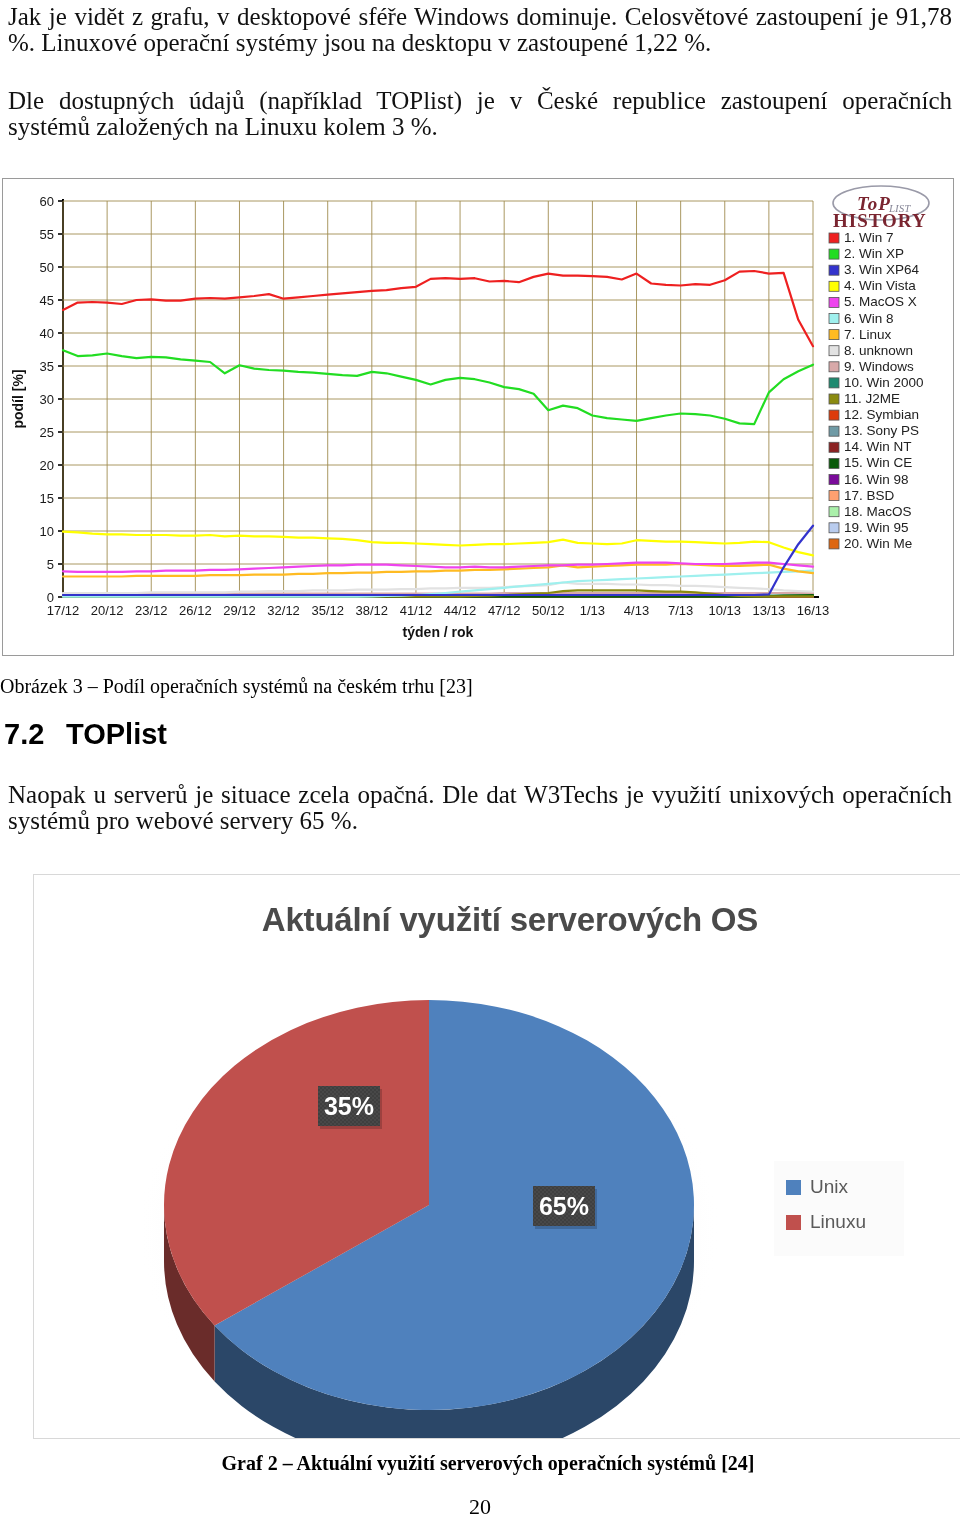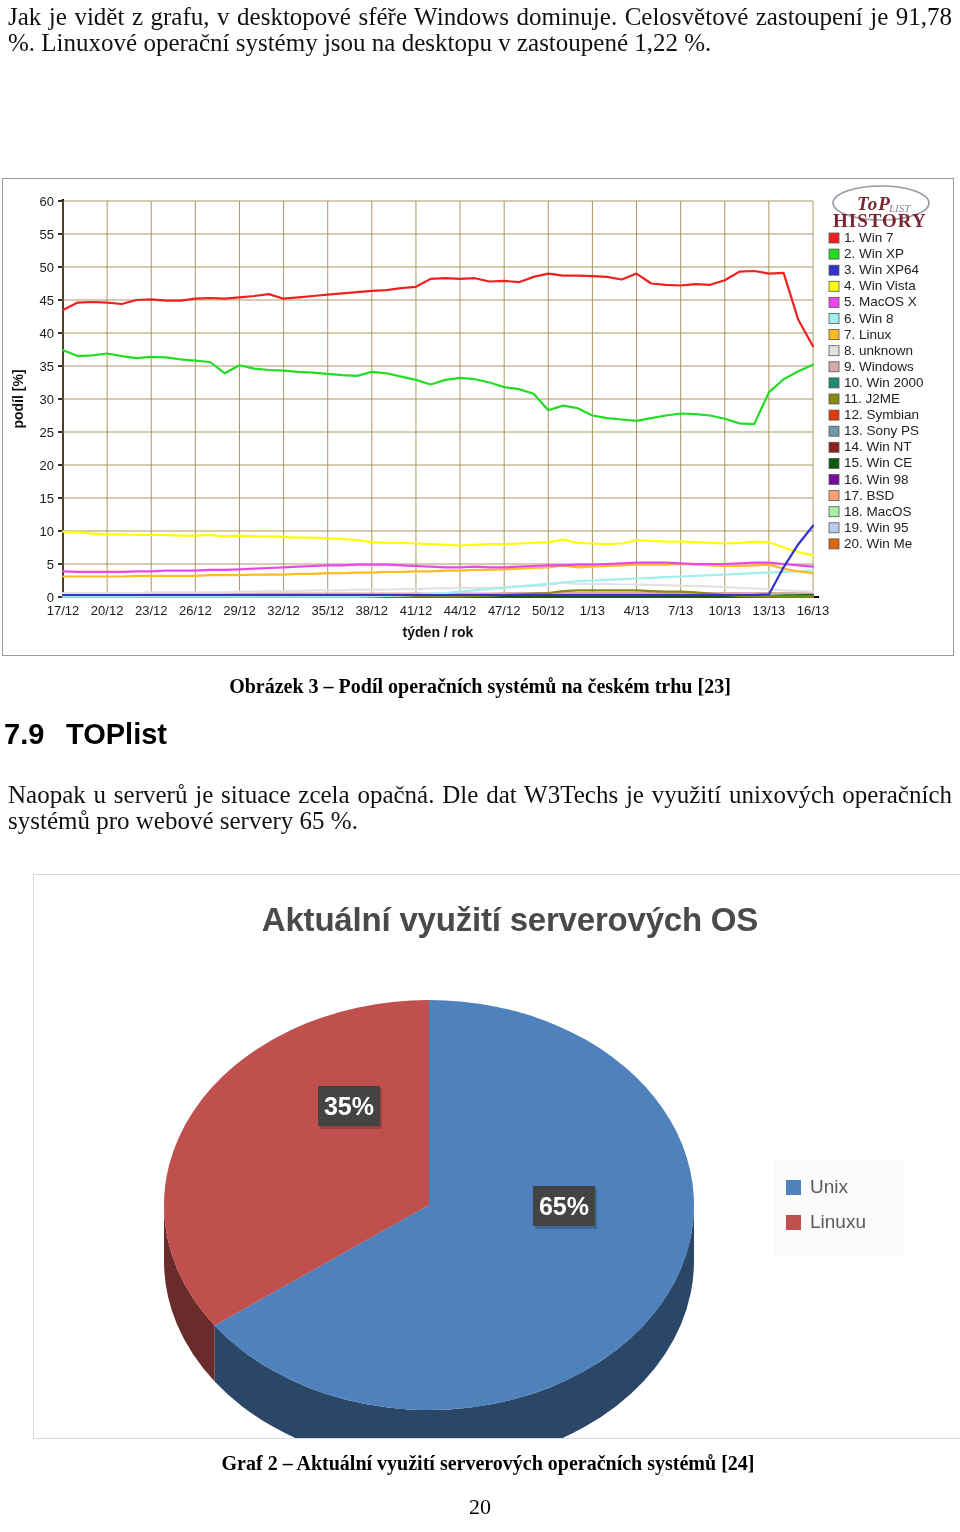--- a/index.html
+++ b/index.html
@@ -51,23 +51,22 @@
     left: 0; top: 0; right: 0; bottom: 0;
   }
   #linechart-svg { display: block; }
 
   
   #fig3-caption {
     position: absolute;
     left: 0;
     right: 0;
     top: 675px;
-    text-align: center;
-    font-family: "Liberation Serif", serif;
-    font-weight: bold;
+    font-family: "Liberation Serif", serif;
+    font-weight: normal;
     font-size: 20px;
     color: #000;
   }
 
   
   #section-heading {
     position: absolute;
     left: 4px;
     top: 718px;
     font-family: "Liberation Sans", sans-serif;
@@ -158,20 +157,21 @@
   .legend-text { font-family: "Liberation Sans", sans-serif; font-size: 13.5px; fill: #222; }
   .history-text { font-family: "Liberation Serif", serif; font-size: 19px; font-weight: bold; fill: #7a2530; letter-spacing: 1px; }
 </style>
 </head>
 <body>
 
 <div class="page">
 
   <div class="prose" id="para-1">Jak je vidět z grafu, v desktopové sféře Windows dominuje. Celosvětové zastoupení je 91,78 %. Linuxové operační systémy jsou na desktopu v zastoupené 1,22 %.</div>
 
+  <div class="prose" id="para-2">Dle dostupných údajů (například TOPlist) je v České republice zastoupení operačních systémů založených na Linuxu kolem 3 %.</div>
 
   <div id="linechart-figure">
     <div id="linechart-plotarea-wrap">
       <svg id="linechart-svg" width="950" height="476" viewBox="0 0 950 476">
         <rect x="0" y="0" width="950" height="476" fill="#ffffff"></rect>
         <g id="lc-axes">
             <line x1="60" x2="60" y1="20" y2="418" stroke="#000" stroke-width="2"></line>
             <line x1="60" x2="816" y1="418" y2="418" stroke="#000" stroke-width="2"></line>
             <line x1="55" x2="60" y1="418" y2="418" stroke="#000" stroke-width="1.6"></line>
             <line x1="55" x2="60" y1="385" y2="385" stroke="#000" stroke-width="1.6"></line>
@@ -325,21 +325,21 @@
             <rect x="826" y="359.90000000000003" width="10" height="10" fill="#dd6611" stroke="#555" stroke-width="0.8"></rect>
             <text x="841" y="368.90000000000003" class="legend-text">20. Win Me</text>
           </g>
       </svg>
     </div>
   </div>
 
   <div id="fig3-caption">Obrázek 3 – Podíl operačních systémů na českém trhu [23]</div>
 
   <div id="section-heading">
-    <span class="num">7.9</span><span>TOPlist</span>
+    <span class="num">7.2</span><span>TOPlist</span>
   </div>
 
   <div class="prose" id="para-3">Naopak u serverů je situace zcela opačná. Dle dat W3Techs je využití unixových operačních systémů pro webové servery 65 %.</div>
 
   <div id="piechart-figure">
     <div id="pie-title">Aktuální využití serverových OS</div>
 
     <svg id="pie-svg" width="890" height="563" viewBox="0 0 890 563">
       <defs>
         <radialGradient id="pieShadow" cx="50%" cy="50%" r="50%">

